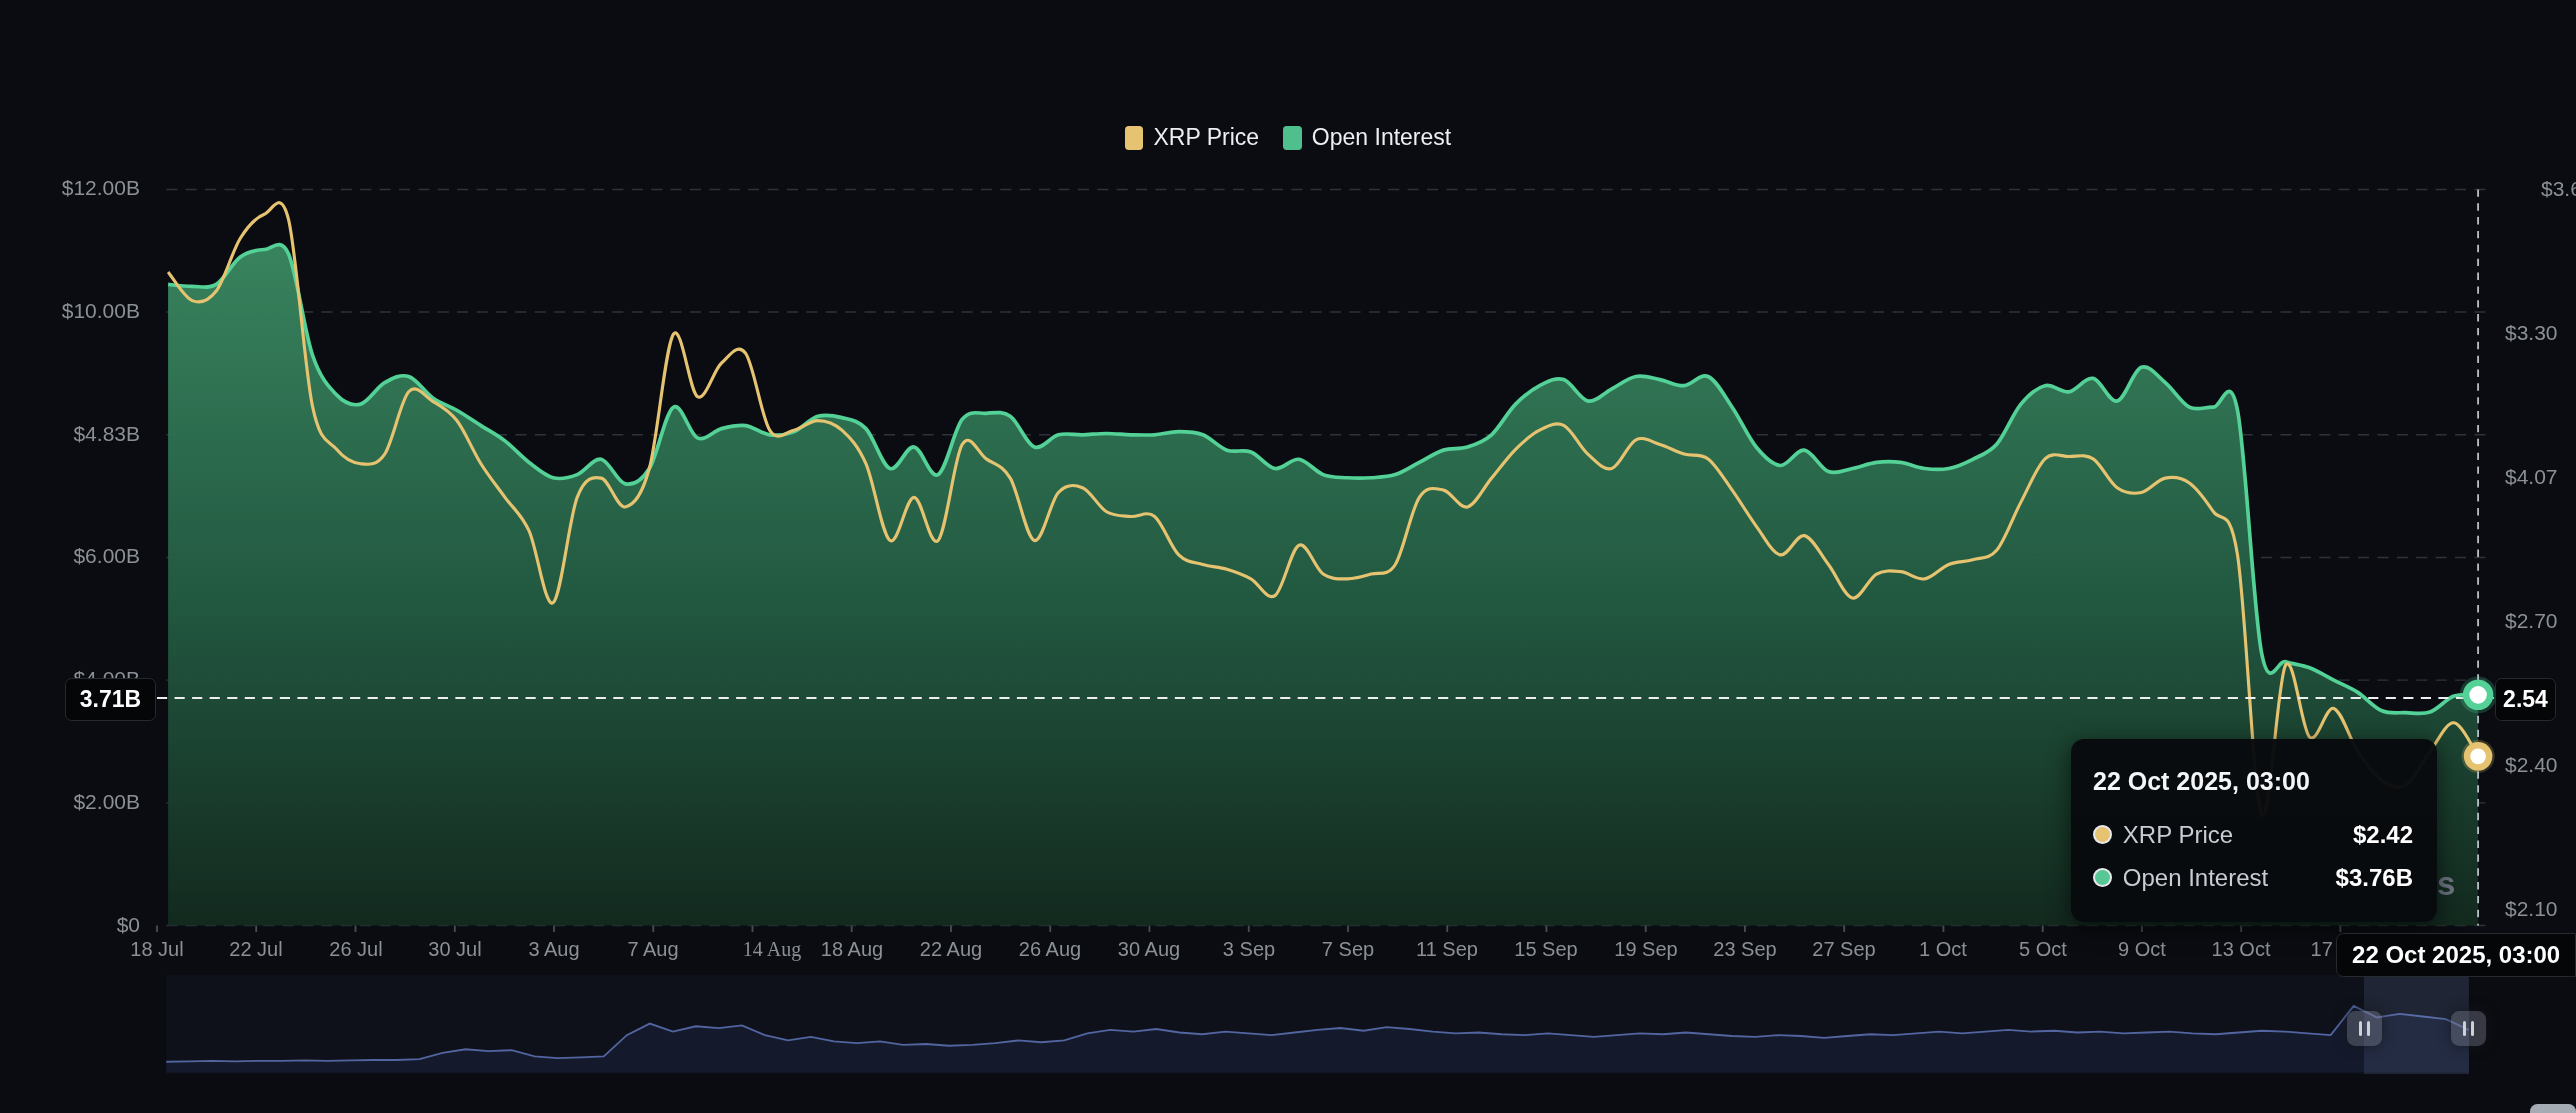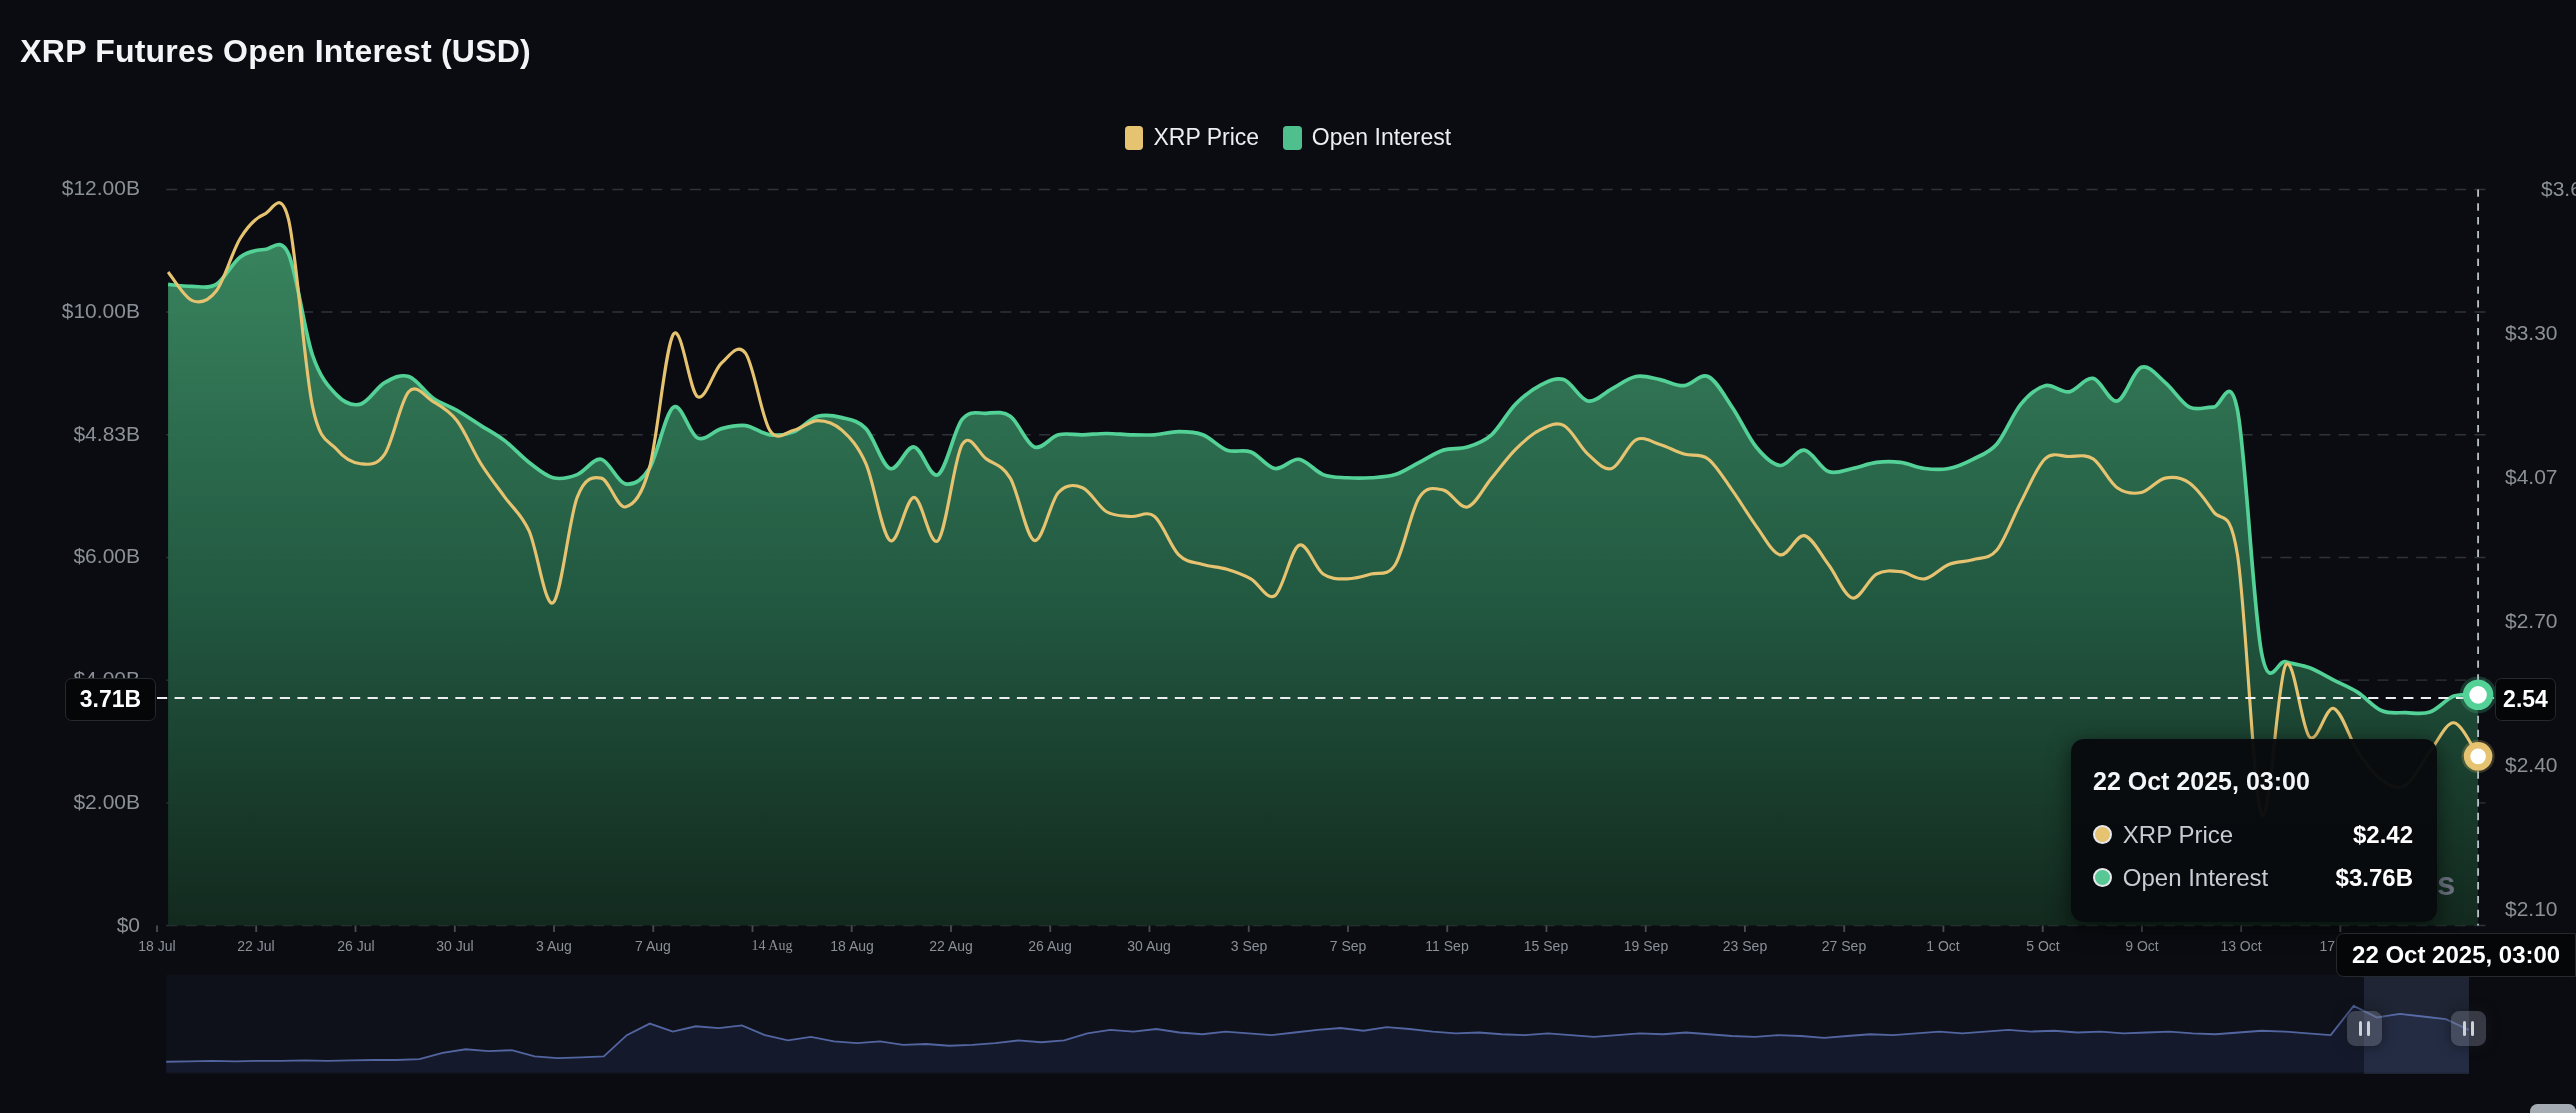--- a/index.html
+++ b/index.html
@@ -7,21 +7,21 @@
        font-family:"Liberation Sans", sans-serif;}
   .title{position:absolute;left:20.3px;top:33px;font-size:32px;font-weight:700;color:#f2f4f6;letter-spacing:0.2px;}
   .legend{position:absolute;left:0;top:124px;width:100%;display:flex;justify-content:center;gap:24px;}
   .legend-item{display:flex;align-items:center;gap:10.2px;cursor:pointer;}
   .swatch{width:18.5px;height:24px;border-radius:3.7px;display:inline-block;}
   .legend-label{font-size:23px;color:#eceef1;}
   svg.chart{position:absolute;left:0;top:0;}
   .ylabel{position:absolute;font-size:21px;color:#8b9097;white-space:nowrap;}
   .ylabel.left{width:140px;text-align:right;left:0;}
   .ylabel.right{left:2505px;text-align:left;}
-  .xlabel{position:absolute;top:938px;font-size:14px;color:#8b9097;transform:translateX(-50%);white-space:nowrap;}
+  .xlabel{position:absolute;top:938px;font-size:20px;color:#8b9097;transform:translateX(-50%);white-space:nowrap;}
   .badge{position:absolute;background:#050607;border:0.9px solid #26292e;border-radius:6.5px;color:#ffffff;
          font-weight:700;font-size:23px;display:flex;align-items:center;justify-content:center;z-index:7;}
   .badge.bleft{left:65px;top:678px;width:89px;height:41px;}
   .badge.bright{left:2495px;top:678px;width:59px;height:41px;}
   .badge.bx{right:0;top:933px;height:42px;padding:0 14.8px;border-radius:7.4px 0 0 7.4px;font-size:24px;z-index:8;}
   .watermark{position:absolute;left:2437px;top:865px;font-size:33px;font-weight:700;color:#6d7480;z-index:5;}
   .tooltip{position:absolute;left:2071px;top:739px;width:366px;height:183px;background:rgba(8,10,13,0.97);
            border-radius:13px;box-shadow:0 5.5px 22px rgba(0,0,0,.6);z-index:6;padding:0;}
   .tt-title{position:absolute;left:22px;top:28px;font-size:25px;font-weight:600;color:#f4f5f7;white-space:nowrap;}
   .tt-row{position:absolute;left:22px;right:24px;height:29.6px;display:flex;align-items:center;gap:11px;}
@@ -34,21 +34,20 @@
               display:flex;align-items:center;justify-content:center;gap:4.6px;z-index:4;cursor:ew-resize;
               box-shadow:0 0 13px rgba(20,22,28,0.8);}
   .nav-handle .bar{width:2.8px;height:15.7px;background:#cdd1d8;border-radius:1.8px;}
   .corner-btn{position:absolute;right:0;bottom:0;width:46px;height:10.2px;background:#b6bcc5;border-radius:7.4px 7.4px 0 0;
               opacity:.9;z-index:9;}
 </style>
 </head>
 <body>
 
 <div class="app">
-  <div class="title">XRP Futures Open Interest (USD)</div>
 
   <div class="legend">
     <div class="legend-item">
       <span class="swatch" style="background: rgb(230, 195, 112);"></span>
       <span class="legend-label">XRP Price</span>
     </div>
     <div class="legend-item">
       <span class="swatch" style="background: rgb(79, 192, 141);"></span>
       <span class="legend-label">Open Interest</span>
     </div>

